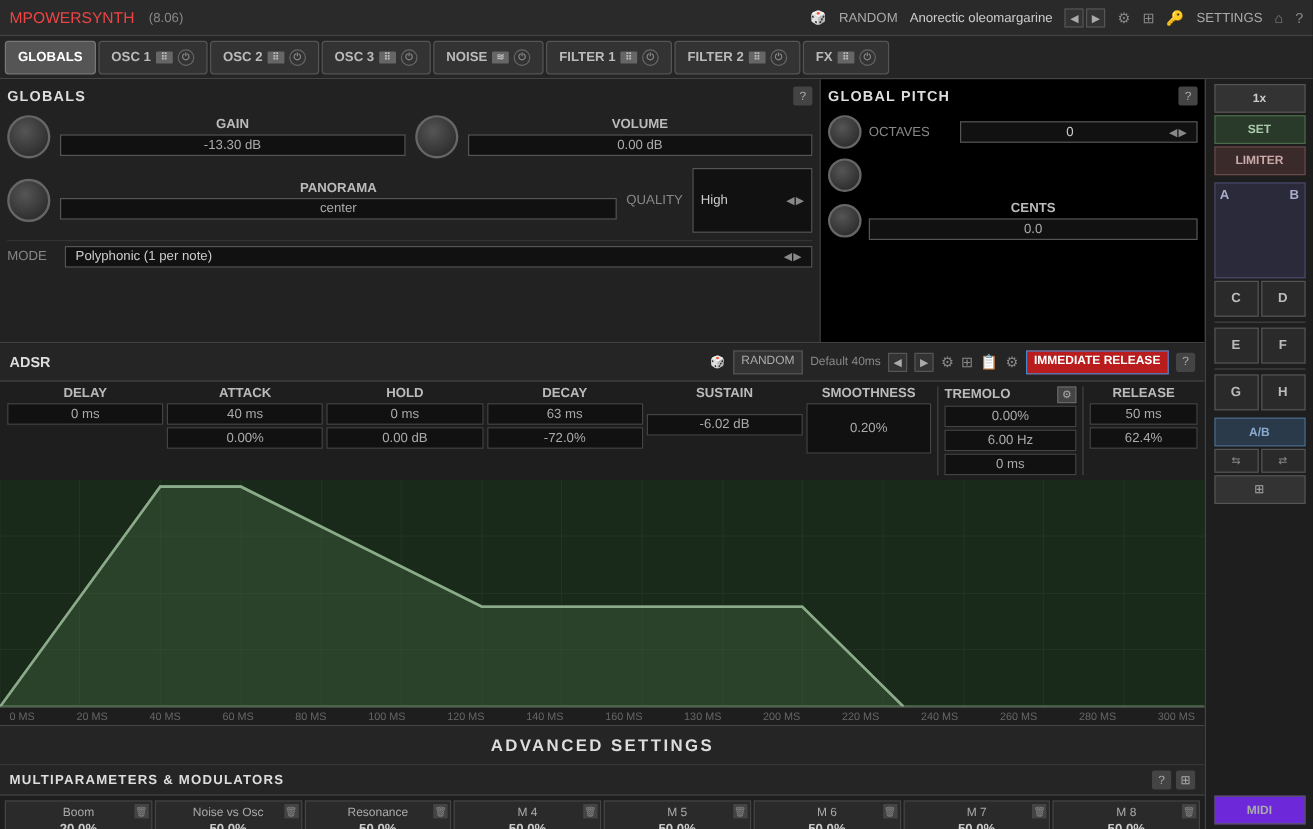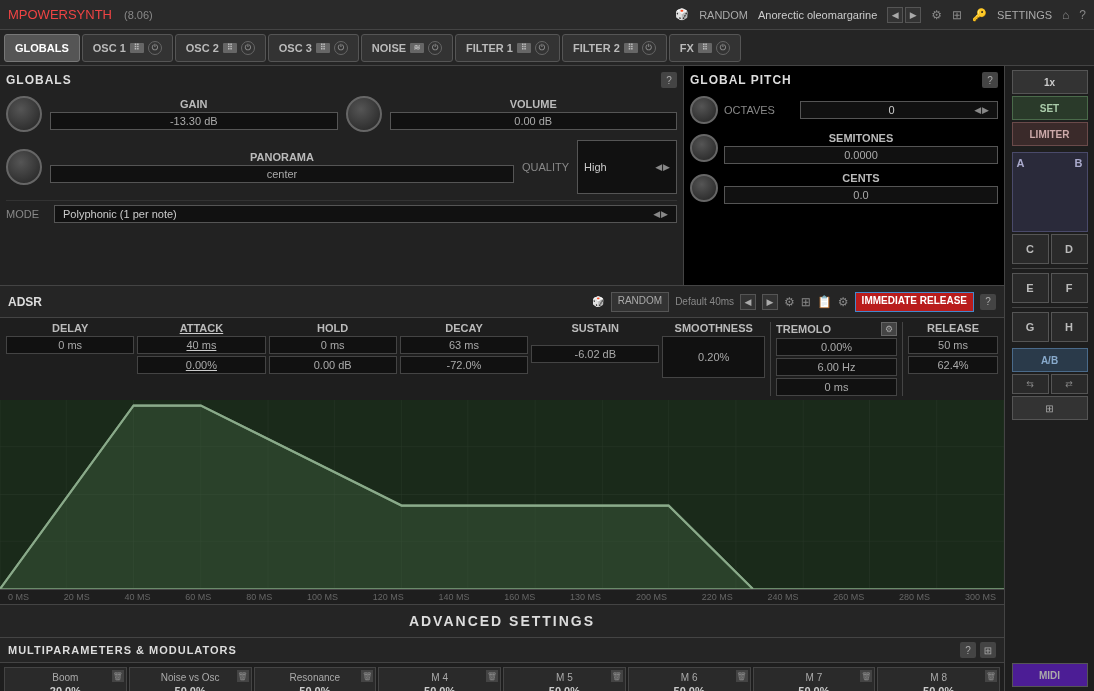--- a/index.html
+++ b/index.html
@@ -71,21 +71,21 @@
     .sidebar-btn { width: 76px; height: 24px; background: #333; border: 1px solid #555; color: #ccc; font-size: 10px; font-weight: bold; cursor: pointer; display: flex; align-items: center; justify-content: center; }
     .sidebar-set { width: 76px; height: 24px; background: #2a3a2a; border: 1px solid #4a6a4a; color: #aca; font-size: 10px; font-weight: bold; cursor: pointer; display: flex; align-items: center; justify-content: center; }
     .sidebar-limiter { width: 76px; height: 24px; background: #3a2a2a; border: 1px solid #6a4a4a; color: #caa; font-size: 10px; font-weight: bold; cursor: pointer; display: flex; align-items: center; justify-content: center; }
     .sidebar-separator { width: 76px; height: 1px; background: #444; margin: 2px 0; }
     .sidebar-ab-grid { display: grid; grid-template-columns: 1fr 1fr; gap: 2px; width: 76px; }
     .sidebar-cd-btn { height: 30px; background: #2a2a2a; border: 1px solid #555; color: #bbb; font-size: 11px; font-weight: bold; cursor: pointer; display: flex; align-items: center; justify-content: center; }
     .sidebar-copy-row { display: grid; grid-template-columns: 1fr 1fr; gap: 2px; width: 76px; }
     .sidebar-copy-btn { height: 20px; background: #2a2a2a; border: 1px solid #555; color: #888; font-size: 9px; cursor: pointer; display: flex; align-items: center; justify-content: center; }
     .sidebar-ab-switch { width: 76px; height: 24px; background: #2a3a4a; border: 1px solid #4a6a8a; color: #8ac; font-size: 10px; font-weight: bold; cursor: pointer; display: flex; align-items: center; justify-content: center; margin-top: 4px; }
     .sidebar-grid-btn { width: 76px; height: 24px; background: #333; border: 1px solid #555; color: #aaa; font-size: 10px; cursor: pointer; display: flex; align-items: center; justify-content: center; }
-    .sidebar-midi { width: 76px; height: 24px; background: #4c1d95; border: 1px solid #555; color: #aaa; font-size: 10px; font-weight: bold; cursor: pointer; display: flex; align-items: center; justify-content: center; margin-top: auto; }
+    .sidebar-midi { width: 76px; height: 24px; background: #6d28d9; border: 1px solid #555; color: #aaa; font-size: 10px; font-weight: bold; cursor: pointer; display: flex; align-items: center; justify-content: center; margin-top: auto; }
     
     .nav-arrows { display: flex; gap: 2px; }
     .nav-arr { width: 16px; height: 16px; background: #333; border: 1px solid #555; color: #aaa; font-size: 9px; cursor: pointer; display: flex; align-items: center; justify-content: center; }
     
     .small-arrow { font-size: 9px; color: #888; cursor: pointer; }
   </style>
 </head>
 <body>
 
 <div class="header">
@@ -232,24 +232,20 @@
             <span style="color:#ccc;font-size:11px;margin:0 auto;">0</span>
             <div style="display:flex;gap:1px;">
               <span class="small-arrow">◀</span>
               <span class="small-arrow">▶</span>
             </div>
           </div>
         </div>
 
         <div style="display:flex; align-items:center; gap:6px; margin-bottom:8px;">
           <div class="knob-small"></div>
-          <div style="flex:1;">
-            <div style="font-weight:bold; font-size:11px; color:#bbb; text-align:center; margin-bottom:2px;">SEMITONES</div>
-            <div style="background:#111; border:1px solid #555; color:#aaa; text-align:center; padding:2px; font-size:11px;">0.0000</div>
-          </div>
         </div>
 
         <div style="display:flex; align-items:center; gap:6px;">
           <div class="knob-small"></div>
           <div style="flex:1;">
             <div style="font-weight:bold; font-size:11px; color:#bbb; text-align:center; margin-bottom:2px;">CENTS</div>
             <div style="background:#111; border:1px solid #555; color:#aaa; text-align:center; padding:2px; font-size:11px;">0.0</div>
           </div>
         </div>
       </div>
@@ -273,21 +269,21 @@
         </div>
       </div>
 
       <div style="display:flex; padding:4px 6px; gap:3px; align-items:flex-start;">
 
         <div style="flex:1; text-align:center;">
           <div style="font-weight:bold; font-size:11px; color:#bbb; margin-bottom:2px;">DELAY</div>
           <div style="background:#111; border:1px solid #444; color:#aaa; text-align:center; padding:2px; font-size:11px; margin-bottom:2px;">0 ms</div>
         </div>
 
-        <div style="flex:1; text-align:center;text-decoration:underline;">
+        <div style="flex:1; text-align:center;">
           <div style="font-weight:bold; font-size:11px; color:#bbb; margin-bottom:2px;">ATTACK</div>
           <div style="background:#111; border:1px solid #444; color:#aaa; text-align:center; padding:2px; font-size:11px; margin-bottom:2px;">40 ms</div>
           <div style="background:#111; border:1px solid #444; color:#aaa; text-align:center; padding:2px; font-size:11px;">0.00%</div>
         </div>
 
         <div style="flex:1; text-align:center;">
           <div style="font-weight:bold; font-size:11px; color:#bbb; margin-bottom:2px;">HOLD</div>
           <div style="background:#111; border:1px solid #444; color:#aaa; text-align:center; padding:2px; font-size:11px; margin-bottom:2px;">0 ms</div>
           <div style="background:#111; border:1px solid #444; color:#aaa; text-align:center; padding:2px; font-size:11px;">0.00 dB</div>
         </div>
@@ -303,21 +299,21 @@
           <div style="background:#111; border:1px solid #444; color:#aaa; text-align:center; padding:2px; font-size:11px; margin-bottom:2px;">-6.02 dB</div>
         </div>
 
         <div style="flex:0.8; text-align:center;">
           <div style="font-weight:bold; font-size:11px; color:#bbb; margin-bottom:2px;">SMOOTHNESS</div>
           <div style="background:#111; border:1px solid #444; color:#aaa; text-align:center; padding:14px; font-size:11px;">0.20%</div>
         </div>
 
         <div style="width:1px; background:#444; align-self:stretch; margin:0 2px;"></div>
 
-        <div style="width:121px; text-align:center;">
+        <div style="width:110px; text-align:center;">
           <div style="display:flex; justify-content:space-between; align-items:center; margin-bottom:2px;">
             <span style="font-weight:bold; font-size:11px; color:#bbb;">TREMOLO</span>
             <div style="background:#444; border:1px solid #666; color:#aaa; width:16px; height:14px; display:flex; align-items:center; justify-content:center; font-size:9px; cursor:pointer;">⚙</div>
           </div>
           <div style="background:#111; border:1px solid #444; color:#aaa; text-align:center; padding:2px; font-size:11px; margin-bottom:2px;">0.00%</div>
           <div style="background:#111; border:1px solid #444; color:#aaa; text-align:center; padding:2px; font-size:11px; margin-bottom:2px;">6.00 Hz</div>
           <div style="background:#111; border:1px solid #444; color:#aaa; text-align:center; padding:2px; font-size:11px;">0 ms</div>
         </div>
 
         <div style="width:1px; background:#444; align-self:stretch; margin:0 2px;"></div>

